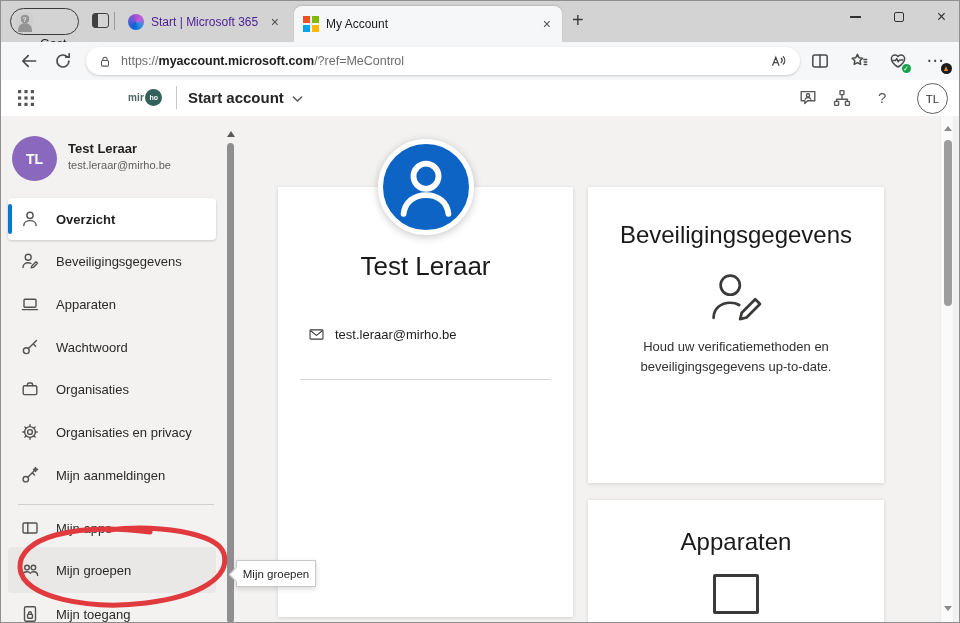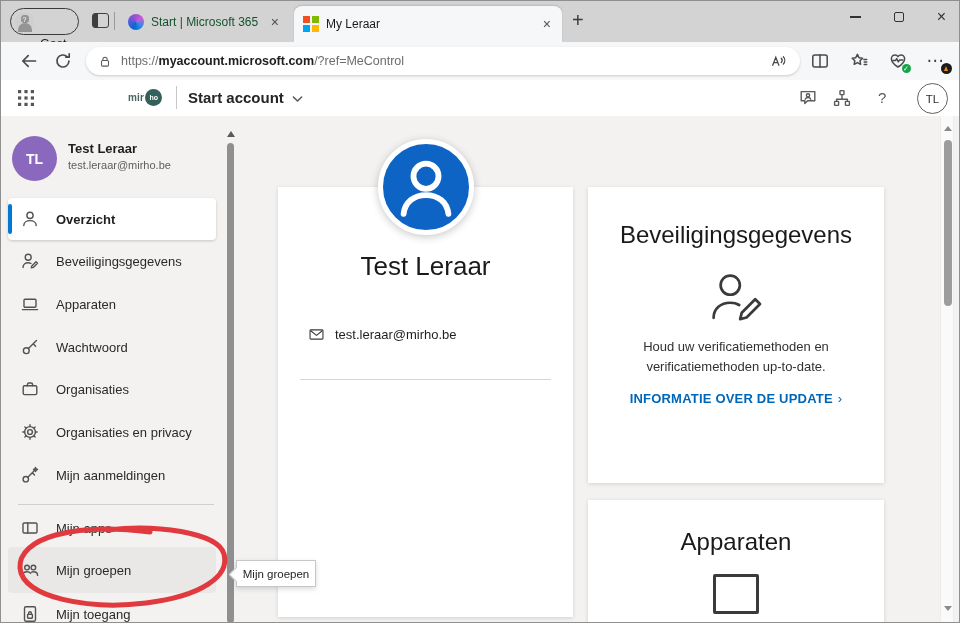--- a/index.html
+++ b/index.html
@@ -25,21 +25,21 @@
   .tab { position:absolute; display:flex; align-items:center; padding:0 9px; }
   .tab-inactive { left:119px; top:7px; width:171px; height:30px; }
   .tab-active { left:294px; top:6px; width:268px; height:36px; background:var(--chrome);
     border-radius:8px 8px 0 0; box-shadow:0 -1px 2px rgba(0,0,0,.12); z-index:2; }
   .fav { width:16px; height:16px; flex:0 0 16px; margin-right:7px; }
   .fav-m365 { border-radius:50%; background:conic-gradient(from 200deg,#0a64d6,#4a5fd9,#9a4fd1,#c95bd9,#2a8fe0,#0a64d6); }
   .mslogo { display:grid; grid-template-columns:7px 7px; grid-template-rows:7px 7px; gap:2px; }
   .mslogo b { display:block; }
   .mslogo b:nth-child(1){background:var(--ms_red);} .mslogo b:nth-child(2){background:var(--ms_green);}
   .mslogo b:nth-child(3){background:var(--ms_blue);} .mslogo b:nth-child(4){background:var(--ms_yellow);}
-  .tab-title { flex:1; font-size:12px; color:#14532d; white-space:nowrap; overflow:hidden; }
+  .tab-title { flex:1; font-size:12px; color:#4c1d95; white-space:nowrap; overflow:hidden; }
   .tab-active .tab-title { color:#1b1b1b; }
   .tab-close { font-size:14px; color:#4f4f4f; padding:0 2px; line-height:14px; }
   .newtab { position:absolute; left:572px; top:8px; font-size:20px; color:#3a3a3a; line-height:24px; }
   .wincontrols { position:absolute; right:14px; top:0; height:34px; display:flex; align-items:center; gap:33px; }
   .win-min { width:11px; height:1.4px; background:#333; }
   .win-max { width:10px; height:10px; border:1.4px solid #333; border-radius:2px; }
   .win-close { font-size:16px; color:#333; line-height:16px; }
 
   
   :root { --chrome:#f6f7f8; }
@@ -170,21 +170,21 @@
       <span class="tab-close">×</span>
     </div>
 
     <div class="tab tab-active">
       <span class="fav mslogo">
           <b></b>
           <b></b>
           <b></b>
           <b></b>
         </span>
-      <span class="tab-title">My Leraar</span>
+      <span class="tab-title">My Account</span>
       <span class="tab-close">×</span>
     </div>
 
     <div class="newtab">+</div>
 
     <div class="wincontrols">
       <span class="win-min"></span>
       <span class="win-max"></span>
       <span class="win-close">×</span>
     </div>
@@ -410,23 +410,22 @@
       <div class="s-title">Beveiligingsgegevens</div>
       <div class="s-icon">
         <svg viewBox="0 0 20 20">
             <circle cx="8.2" cy="6.3" r="3"></circle>
             <path d="M3 16.5c0-2.9 2.3-4.7 5.2-4.7 1 0 2 .2 2.8.7"></path>
             <path d="M11.3 16.9l.5-2 4.2-4.2 1.5 1.5-4.2 4.2-2 .5z"></path>
           </svg>
       </div>
       <div class="s-desc">
         <div>Houd uw verificatiemethoden en</div>
-        <div>verificatiemethoden up-to-date.</div>
+        <div>beveiligingsgegevens up-to-date.</div>
       </div>
-      <div class="s-link"><span>INFORMATIE OVER DE UPDATE</span><i>›</i></div>
     </div>
 
     <div class="card devices-card">
       <div class="d-title">Apparaten</div>
       <div class="d-icon"></div>
     </div>
 
     <div class="sb-right">
       <span class="sb-right-up"></span>
       <span class="sb-right-thumb"></span>

